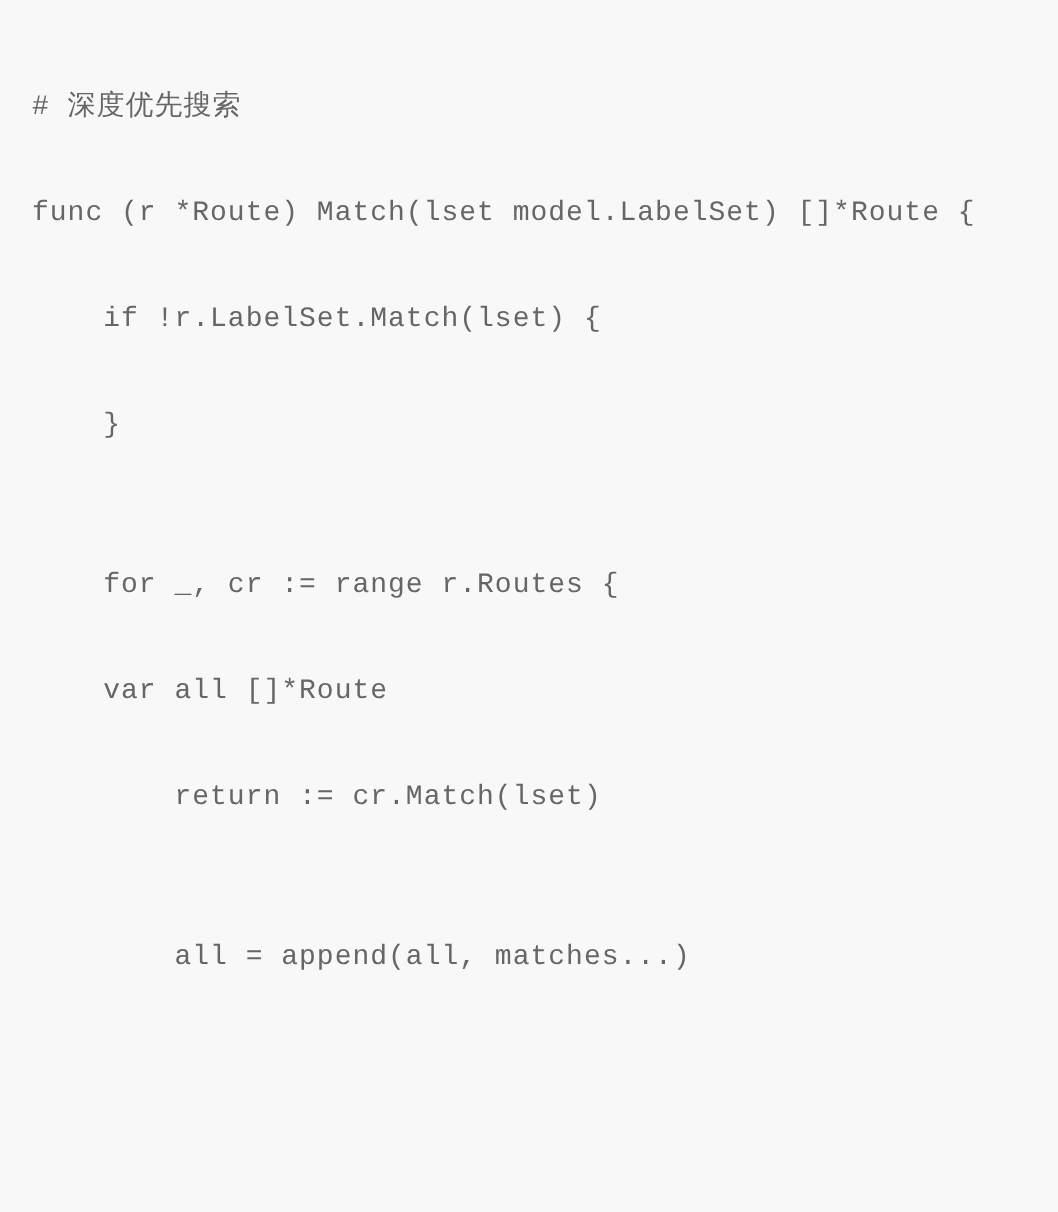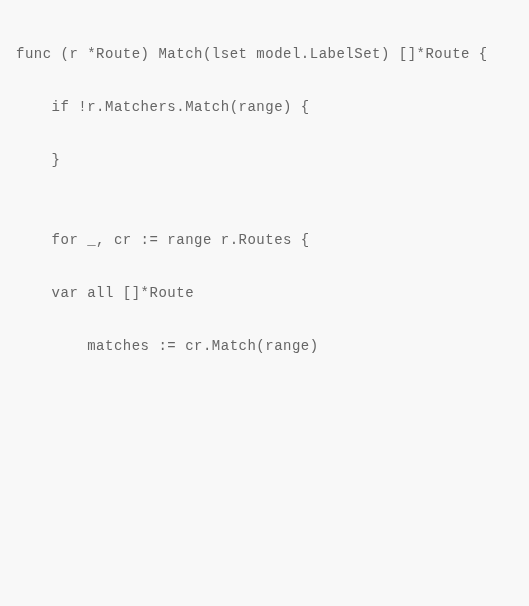--- a/index.html
+++ b/index.html
@@ -17,28 +17,30 @@
     letter-spacing: 0.5px;
   }
   .line {
     display: block;
   }
 </style>
 </head>
 <body>
 
 <div class="code-block">
+<span class="line"># 深度优先搜索</span>
 <span class="line">func (r *Route) Match(lset model.LabelSet) []*Route {</span>
-<span class="line">    if !r.Matchers.Match(range) {</span>
+<span class="line">    if !r.LabelSet.Match(lset) {</span>
 <span class="line">    }</span>
 <span class="line"></span>
 <span class="line">    for _, cr := range r.Routes {</span>
 <span class="line">    var all []*Route</span>
-<span class="line">        matches := cr.Match(range)</span>
+<span class="line">        return := cr.Match(lset)</span>
 <span class="line"></span>
+<span class="line">        all = append(all, matches...)</span>
 <span class="line"></span>
 
 
 
 
 <span class="line"></span>
 
 
 
 

